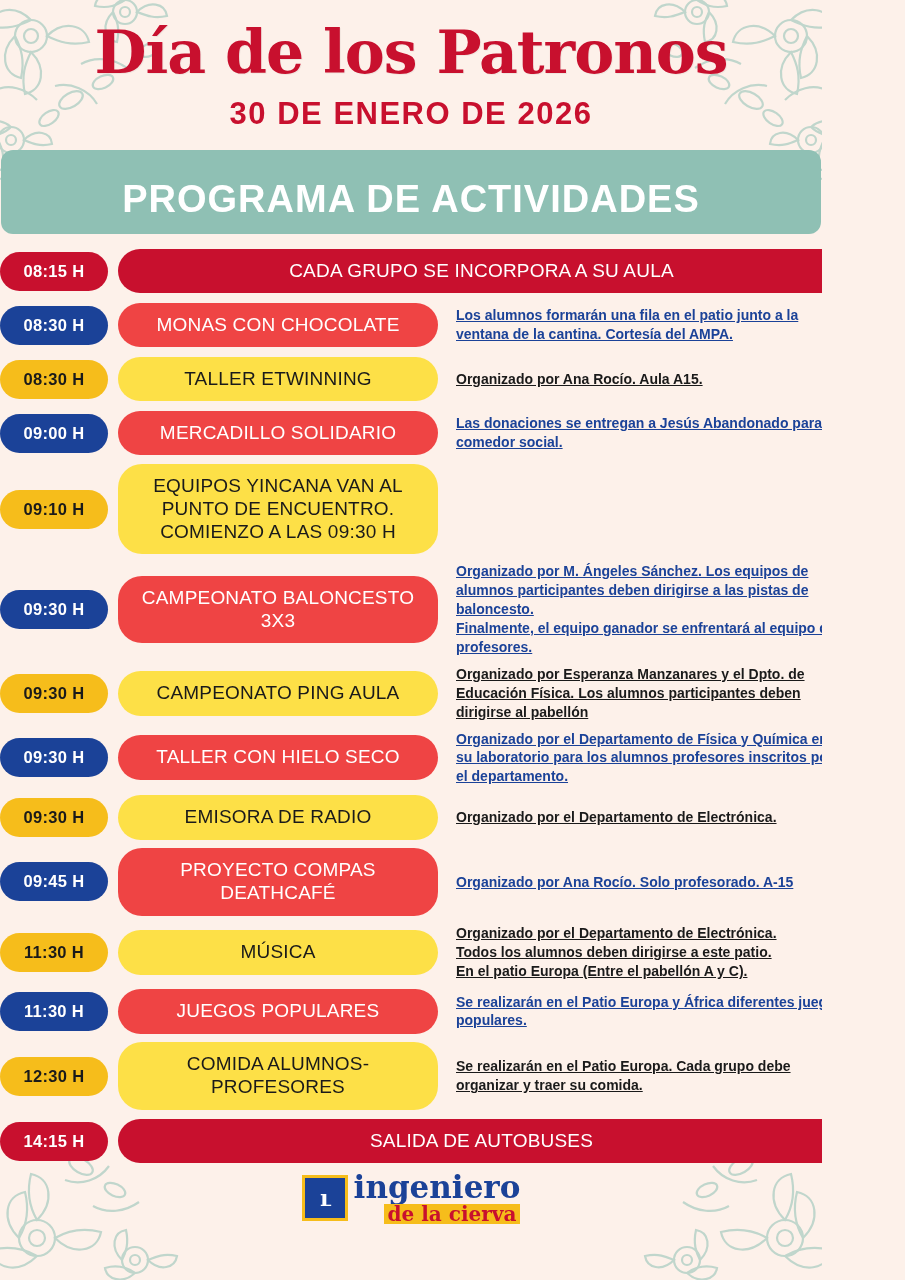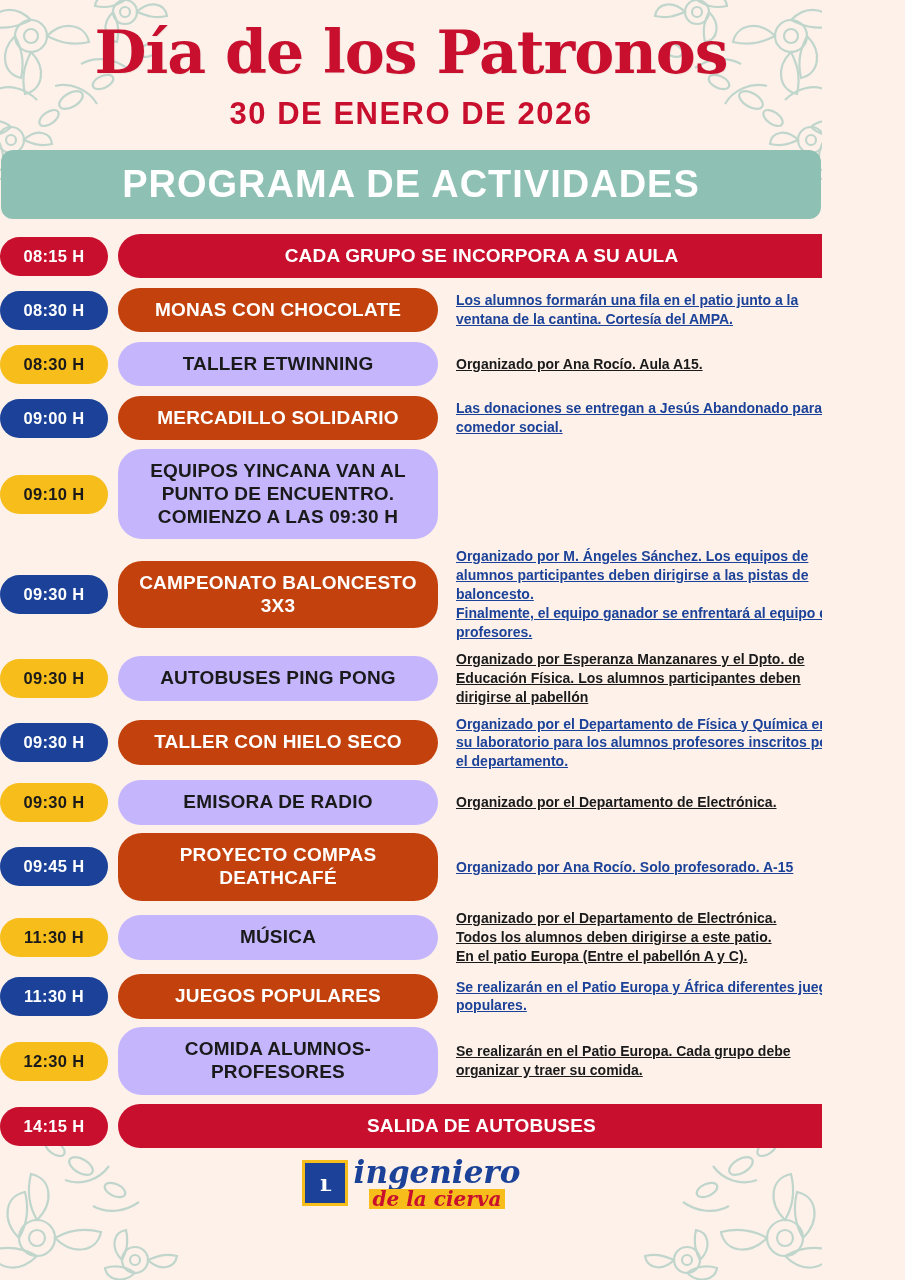--- a/index.html
+++ b/index.html
@@ -53,21 +53,21 @@
   .banner {
     margin: 18px auto 0;
     width: 820px;
     background: #8fc0b4;
     border-radius: 12px;
     text-align: center;
     color: #ffffff;
     font-size: 38px;
     font-weight: bold;
     letter-spacing: 1px;
-    padding: 13px 0 13px;
+    padding: 28px 0 13px;
   }
 
   
   .schedule {
     margin: 14px auto 0;
     width: 845px;
   }
   .row {
     display: flex;
     align-items: center;
@@ -85,29 +85,29 @@
     margin-right: 10px;
     letter-spacing: .3px;
   }
   .time.red    { background: #c8102e; }
   .time.blue   { background: #1b4298; }
   .time.yellow { background: #f6bd1b; color: #1a1a1a; }
 
   .activity {
     border-radius: 24px;
     font-size: 19px;
-    font-weight: bold;
+    font-weight: normal;
     text-align: center;
     padding: 11px 14px;
     line-height: 1.2;
     letter-spacing: .2px;
   }
   .activity.red    { background: #c8102e; color: #ffffff; }
-  .activity.blue   { background: #c2410c; color: #ffffff; }
-  .activity.yellow { background: #c4b5fd; color: #1a1a1a; }
+  .activity.blue   { background: #ef4444; color: #ffffff; }
+  .activity.yellow { background: #fde047; color: #1a1a1a; }
 
   .activity.wide { flex: 1 1 auto; }
   .activity.norm { flex: 0 0 320px; }
 
   .note {
     flex: 1 1 auto;
     padding-left: 18px;
     font-size: 14px;
     font-weight: bold;
     line-height: 1.35;
@@ -132,21 +132,21 @@
     width: 46px; height: 46px;
     background: #1b4298;
     border: 3px solid #f6bd1b;
     color: #ffffff;
     font-family: "DejaVu Serif", serif;
     font-size: 22px;
     font-weight: bold;
     display: flex; align-items: center; justify-content: center;
     letter-spacing: -1px;
   }
-  .logo-text { line-height: 1; text-align: center; font-style: italic; }
+  .logo-text { line-height: 1; text-align: right; }
   .logo-text .l1 {
     font-family: "DejaVu Serif", serif;
     font-size: 31px;
     font-weight: bold;
     color: #1b4298;
   }
   .logo-text .l2 {
     font-family: "DejaVu Serif", serif;
     font-size: 20px;
     font-weight: bold;
@@ -299,21 +299,21 @@
         <div class="row">
           <div class="time blue">09:30 H</div>
           <div class="activity blue norm">CAMPEONATO BALONCESTO 3X3</div>
           <div class="note blue">
             <div>Organizado por M. Ángeles Sánchez. Los equipos de alumnos participantes deben dirigirse a las pistas de baloncesto.</div>
             <div>Finalmente, el equipo ganador se enfrentará al equipo de profesores.</div>
           </div>
         </div>
         <div class="row">
           <div class="time yellow">09:30 H</div>
-          <div class="activity yellow norm">AUTOBUSES PING PONG</div>
+          <div class="activity yellow norm">CAMPEONATO PING AULA</div>
           <div class="note dark">
             <div>Organizado por Esperanza Manzanares y el Dpto. de Educación Física. Los alumnos participantes deben dirigirse al pabellón</div>
           </div>
         </div>
         <div class="row">
           <div class="time blue">09:30 H</div>
           <div class="activity blue norm">TALLER CON HIELO SECO</div>
           <div class="note blue">
             <div>Organizado por el Departamento de Física y Química en su laboratorio para los alumnos profesores inscritos por el departamento.</div>
           </div>

